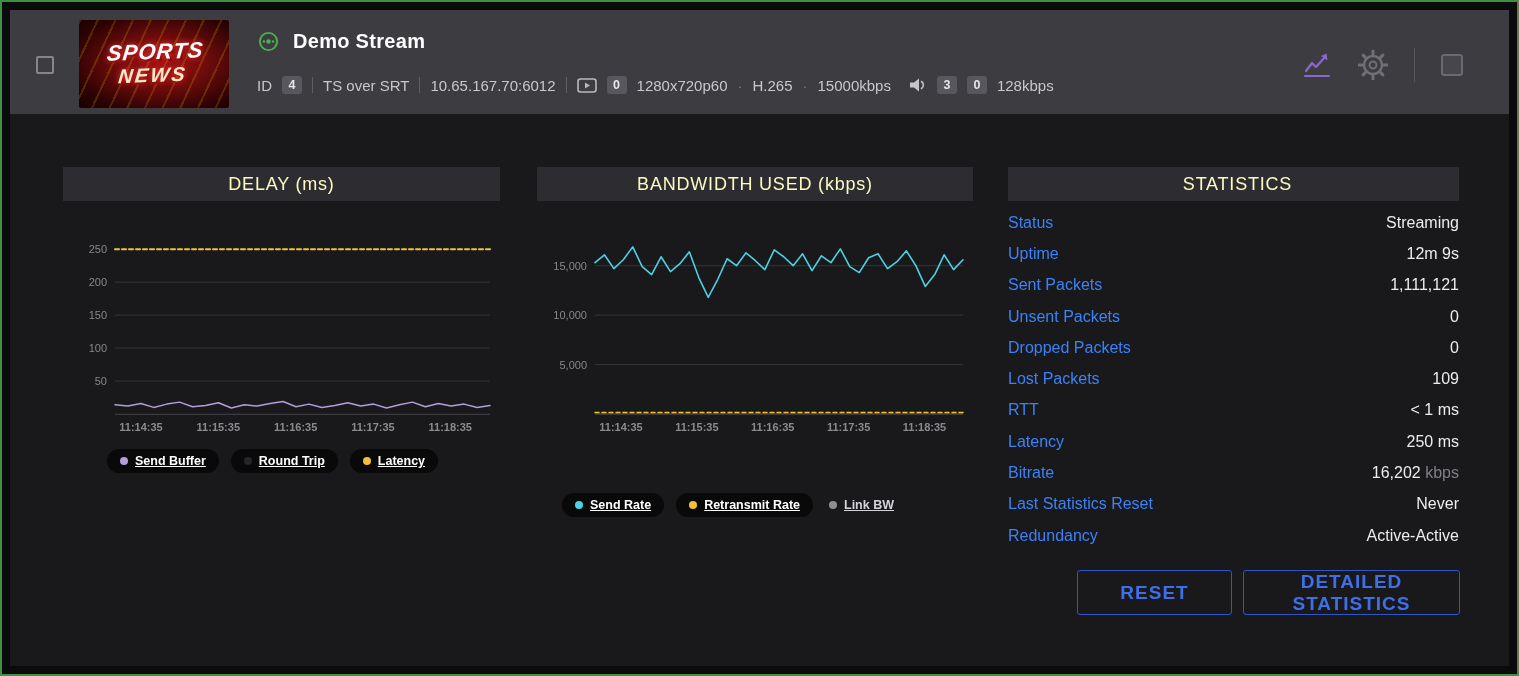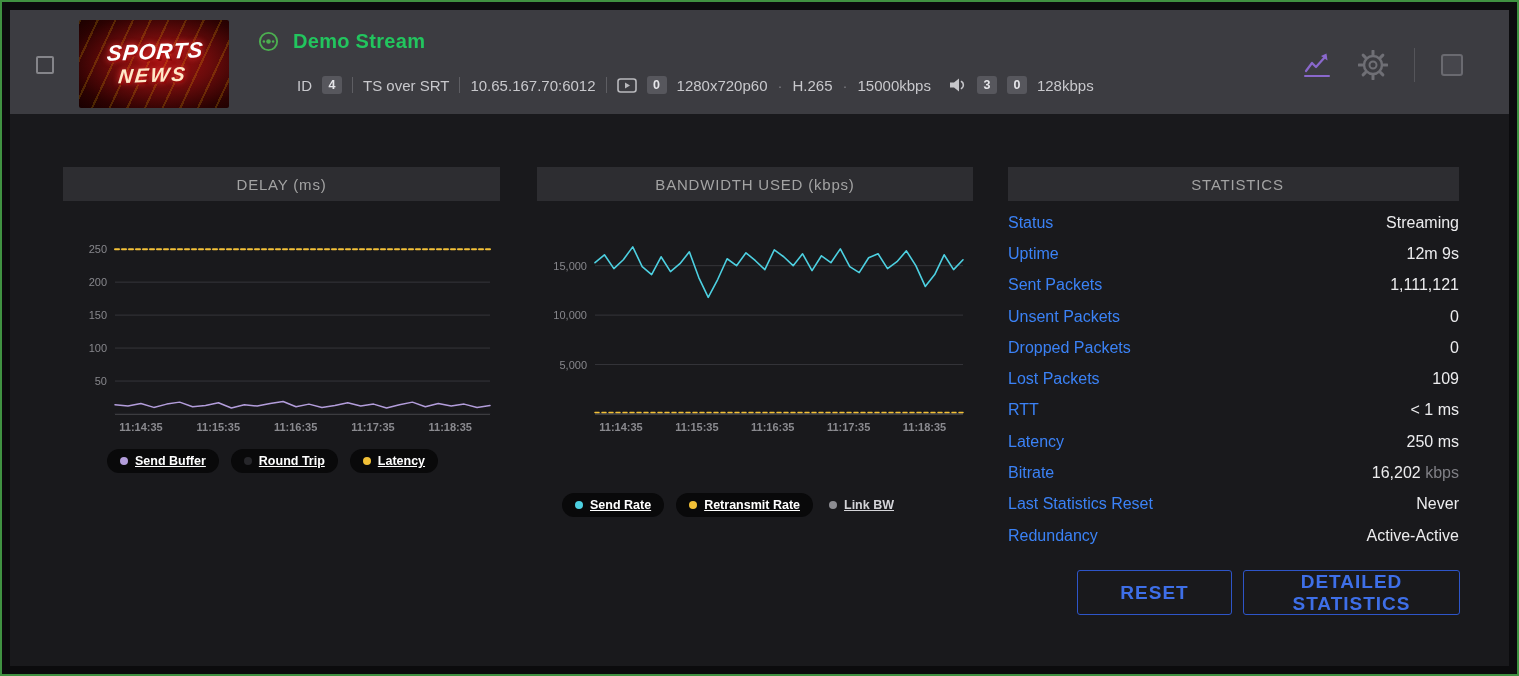--- a/index.html
+++ b/index.html
@@ -17,37 +17,37 @@
                background: radial-gradient(ellipse at 55% 48%, #a31212 0%, #6a0b0b 42%, #2c0202 78%, #180000 100%); }
   .thumbnail::before { content:""; position:absolute; inset:0;
                background: repeating-linear-gradient(115deg, rgba(255,200,0,.18) 0 2px, transparent 2px 16px); }
   .thumb-banner { position:absolute; left:10px; right:10px; top:20px; text-align:center;
                transform: skewX(-8deg) rotate(-2deg); }
   .thumb-line1 { font-size:22px; font-weight:900; font-style:italic; color:#fff; letter-spacing:1px;
                text-shadow:0 0 6px #ff3b3b, 2px 2px 0 #7a0000; line-height:24px; }
   .thumb-line2 { font-size:20px; font-weight:900; font-style:italic; color:#ffe9c9; letter-spacing:2px;
                text-shadow:0 0 6px #ff3b3b, 2px 2px 0 #7a0000; line-height:22px; }
   .title-row { position:absolute; left:247px; top:20px; display:flex; align-items:center; gap:13px; }
-  .stream-title { color:#22c55e; font-size:20px; font-weight:700; letter-spacing:.3px; }
-  .meta-row { position:absolute; left:247px; top:64px; display:flex; align-items:center; gap:10px; height:22px;margin-left:40px; }
+  .stream-title { color:#ffffff; font-size:20px; font-weight:700; letter-spacing:.3px; }
+  .meta-row { position:absolute; left:247px; top:64px; display:flex; align-items:center; gap:10px; height:22px; }
   .meta-text { color:#c8c8cc; font-size:15px; white-space:nowrap; }
   .badge { display:inline-flex; align-items:center; justify-content:center; min-width:20px; height:18px;
            padding:0 5px; background:#57575d; border-radius:3px; color:#e6e6ea; font-size:12.5px; font-weight:700; }
   .vdiv { width:1px; height:16px; background:#5e5e63; }
   .vdiv.tall { height:34px; background:#55555a; }
   .meta-dot { color:#7b7b81; font-size:15px; }
   .meta-icon { display:flex; align-items:center; }
   .header-actions { position:absolute; right:46px; top:38px; display:flex; align-items:center; gap:26px; }
   .icon-btn { background:none; border:none; padding:0; cursor:pointer; display:flex; }
   .square-btn { width:22px; height:22px; background:#46464c; border:2px solid #6a6a70;
                 border-radius:3px; cursor:pointer; }
 
   
   .content { position:absolute; left:8px; top:112px; width:1499px; height:552px; background:#19191c; }
-  .panel-header { position:absolute; height:34px; background:#2d2d31; color:#a3a3a3; font-size:15px;
+  .panel-header { position:absolute; height:34px; background:#2d2d31; color:#fef9c3; font-size:18px;
                   letter-spacing:.8px; display:flex; align-items:center; justify-content:center; }
   #delay-header     { left:53px;  top:53px; width:437px; }
   #bandwidth-header { left:527px; top:53px; width:436px; }
   #stats-header     { left:998px; top:53px; width:451px;padding-left:8px; }
   .chart-svg { position:absolute; display:block; }
   #delay-svg     { left:53px;  top:88px; }
   #bandwidth-svg { left:527px; top:88px; }
   svg text { font-family:"Liberation Sans","DejaVu Sans",sans-serif; }
 
   .legend { position:absolute; display:flex; align-items:center; gap:12px; }

